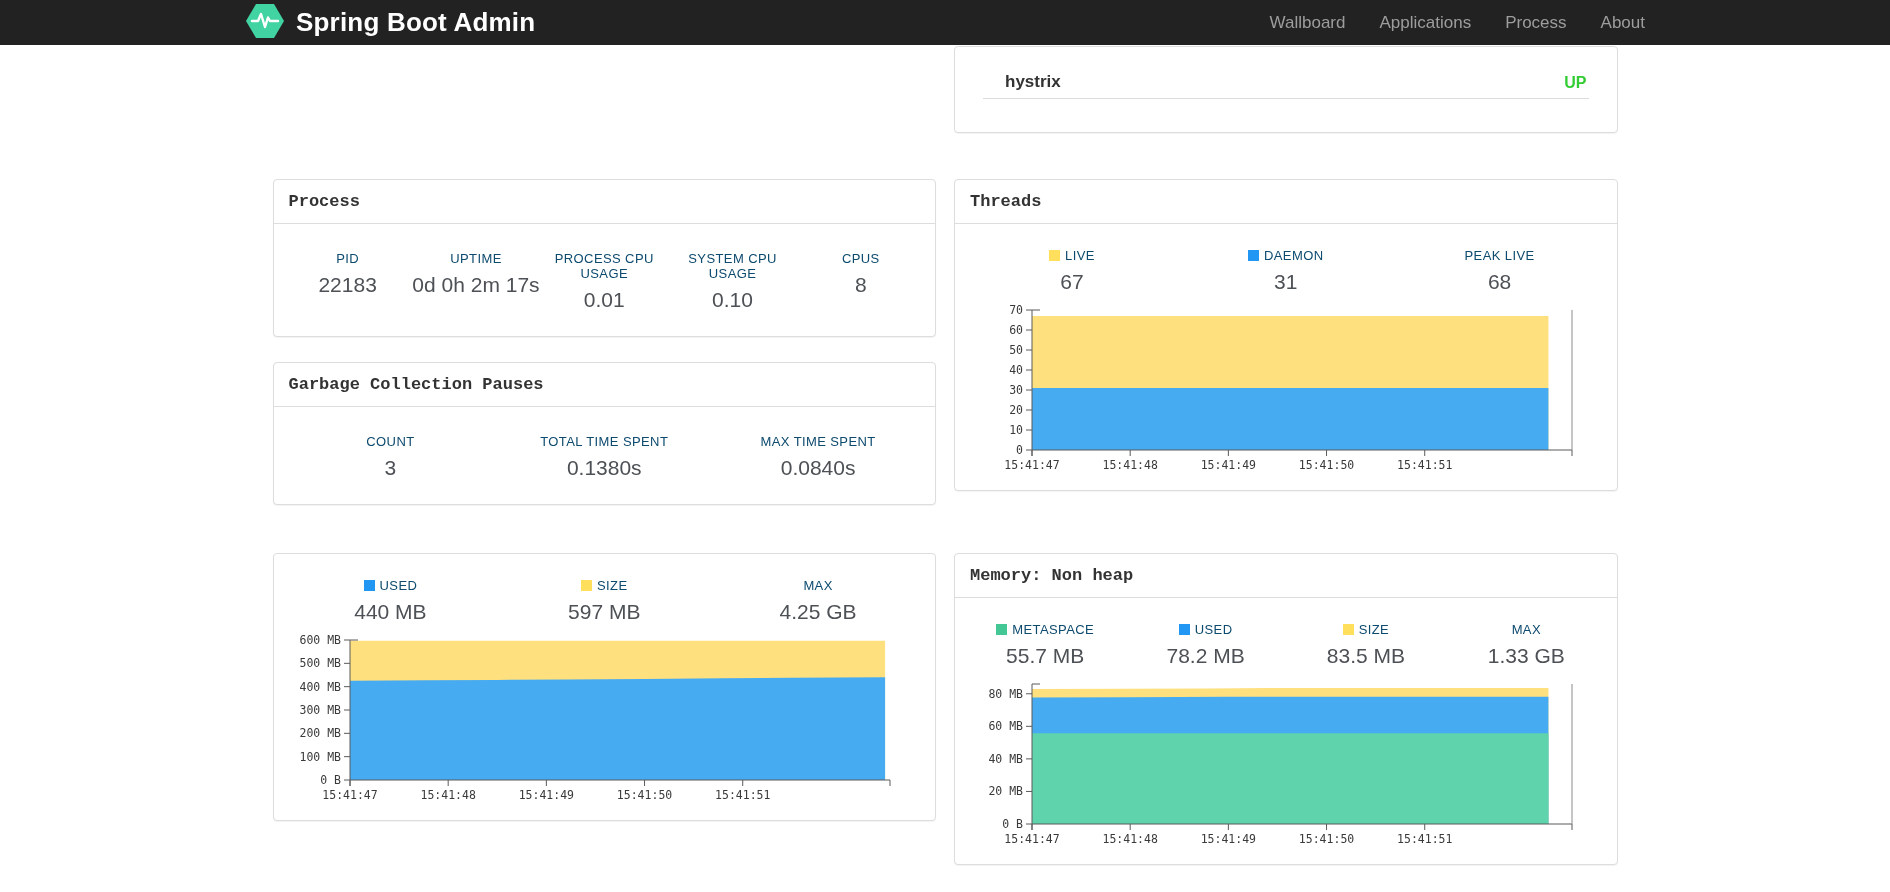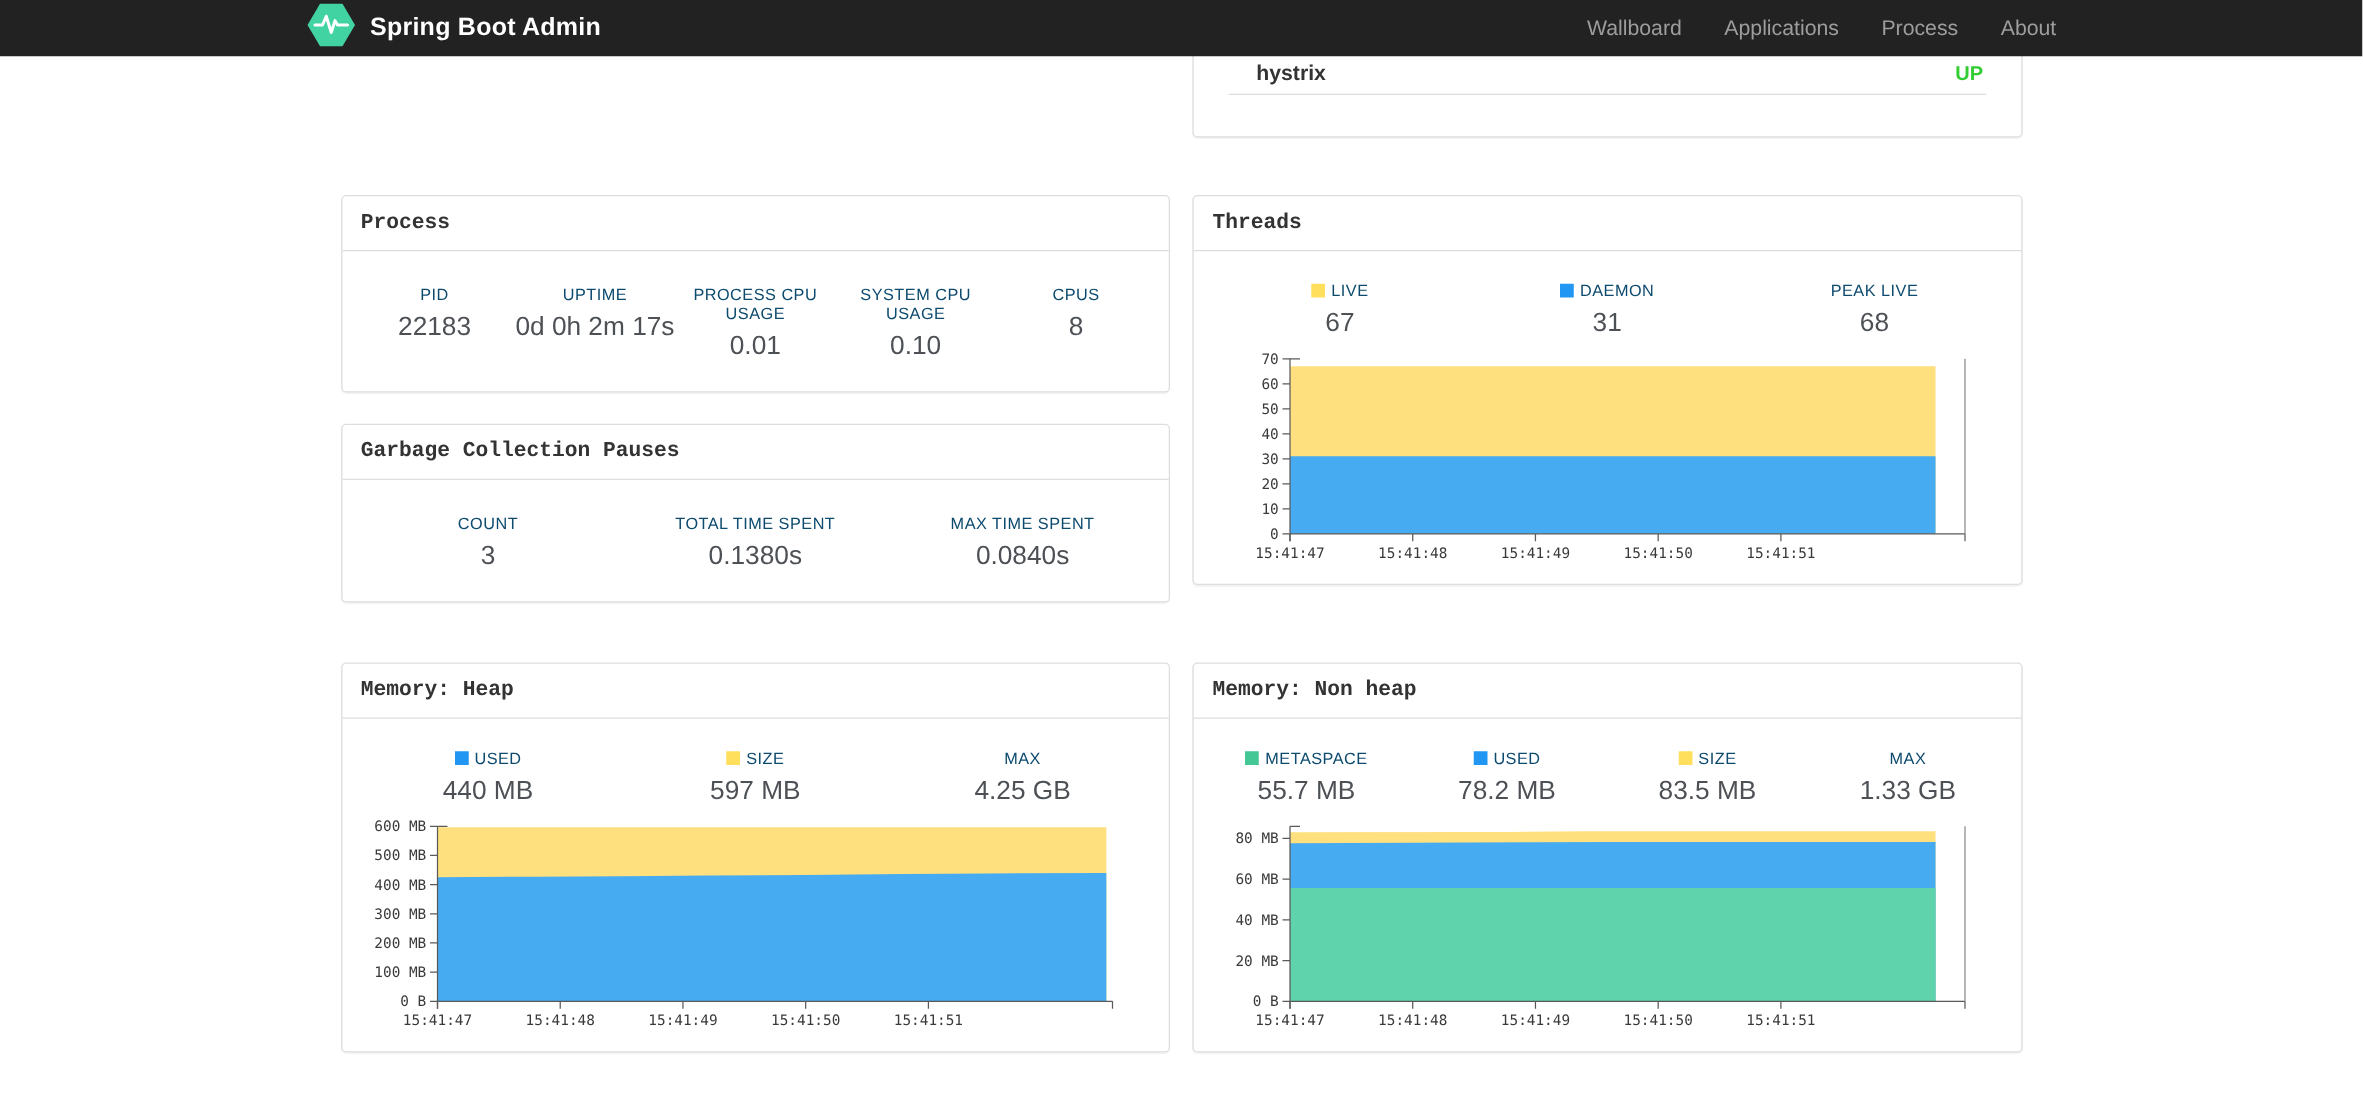--- a/index.html
+++ b/index.html
@@ -3,28 +3,28 @@
 <meta charset="utf-8">
 <style>
   * { box-sizing: border-box; }
   html,body { margin:0; padding:0; background:#fff; font-family:"Liberation Sans", sans-serif; }
   body { width:1890px; min-height:892px; }
 
   
   .navbar { position:relative; z-index:10; height:45px; background:#222; }
   .navbar-inner { width:1400px; margin:0 auto; height:45px; display:flex; align-items:center; justify-content:space-between; }
   .brand { display:flex; align-items:center; gap:11px; text-decoration:none; }
-  .brand-title { color:#fff; font-size:20px; font-weight:700; letter-spacing:.2px; }
+  .brand-title { color:#fff; font-size:26px; font-weight:700; letter-spacing:.2px; }
   .nav-links { display:flex; align-items:center; }
   .nav-links a { color:#9d9d9d; text-decoration:none; font-size:17px; padding:0 17px; }
   .nav-links a:last-child { padding-right:0; }
 
   
   .container { width:1345px; margin:0 auto; }
-  .row2 { display:grid; grid-template-columns:1fr 1fr; column-gap:18px; align-items:start; }
+  .row2 { display:grid; grid-template-columns:1fr 1fr; column-gap:18px; align-items:start;margin-top:23px; }
 
   
   .panel { background:#fff; border:1px solid #ddd; border-radius:4px; box-shadow:0 1px 1px rgba(0,0,0,.05); }
   .panel-heading { padding:12px 15px; border-bottom:1px solid #ddd; font-size:17px; font-weight:700; color:#333;font-family:Liberation Mono, monospace; }
 
   
   .clipped-wrap { overflow:visible; }
   .status-panel { margin-top:-22px; }
   .status-row { display:flex; justify-content:space-between; align-items:flex-end;
                 padding:25px 30px 6px 50px; font-size:17px; font-weight:700; color:#333; }
@@ -187,21 +187,20 @@
               <text x="448.72727272727275" y="165" text-anchor="middle">15:41:51</text>
               <line x1="596" y1="6" x2="596" y2="146" stroke="#8a8a8a" stroke-width="1"></line>
             </svg>
         </div>
       </div>
     </div>
   </div>
 
   <div class="row2 mem-row">
     <div class="panel">
-      <div class="panel-heading">Memory: Heap</div>
       <div class="metrics tight">
           <div class="metric">
             <div class="metric-label"><span class="swatch" style="background: rgb(33, 150, 243);"></span>USED</div>
             <div class="metric-value">440 MB</div>
           </div>
           <div class="metric">
             <div class="metric-label"><span class="swatch" style="background: rgb(255, 223, 91);"></span>SIZE</div>
             <div class="metric-value">597 MB</div>
           </div>
           <div class="metric">

